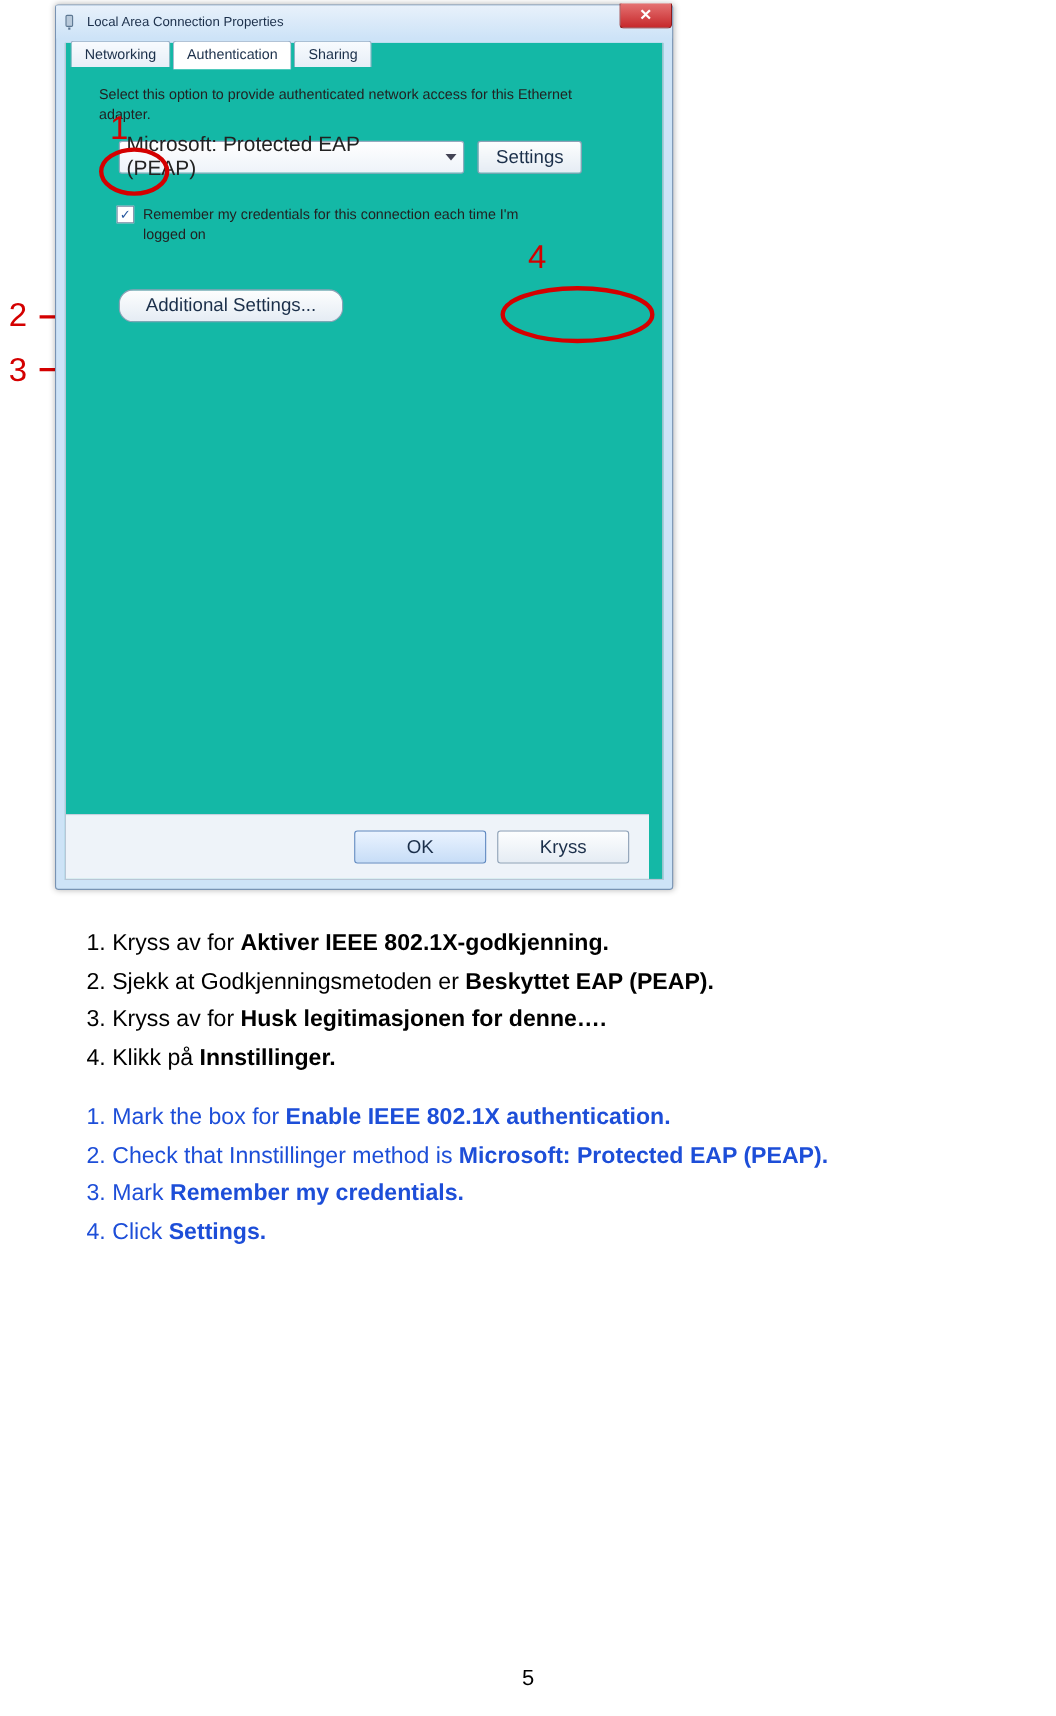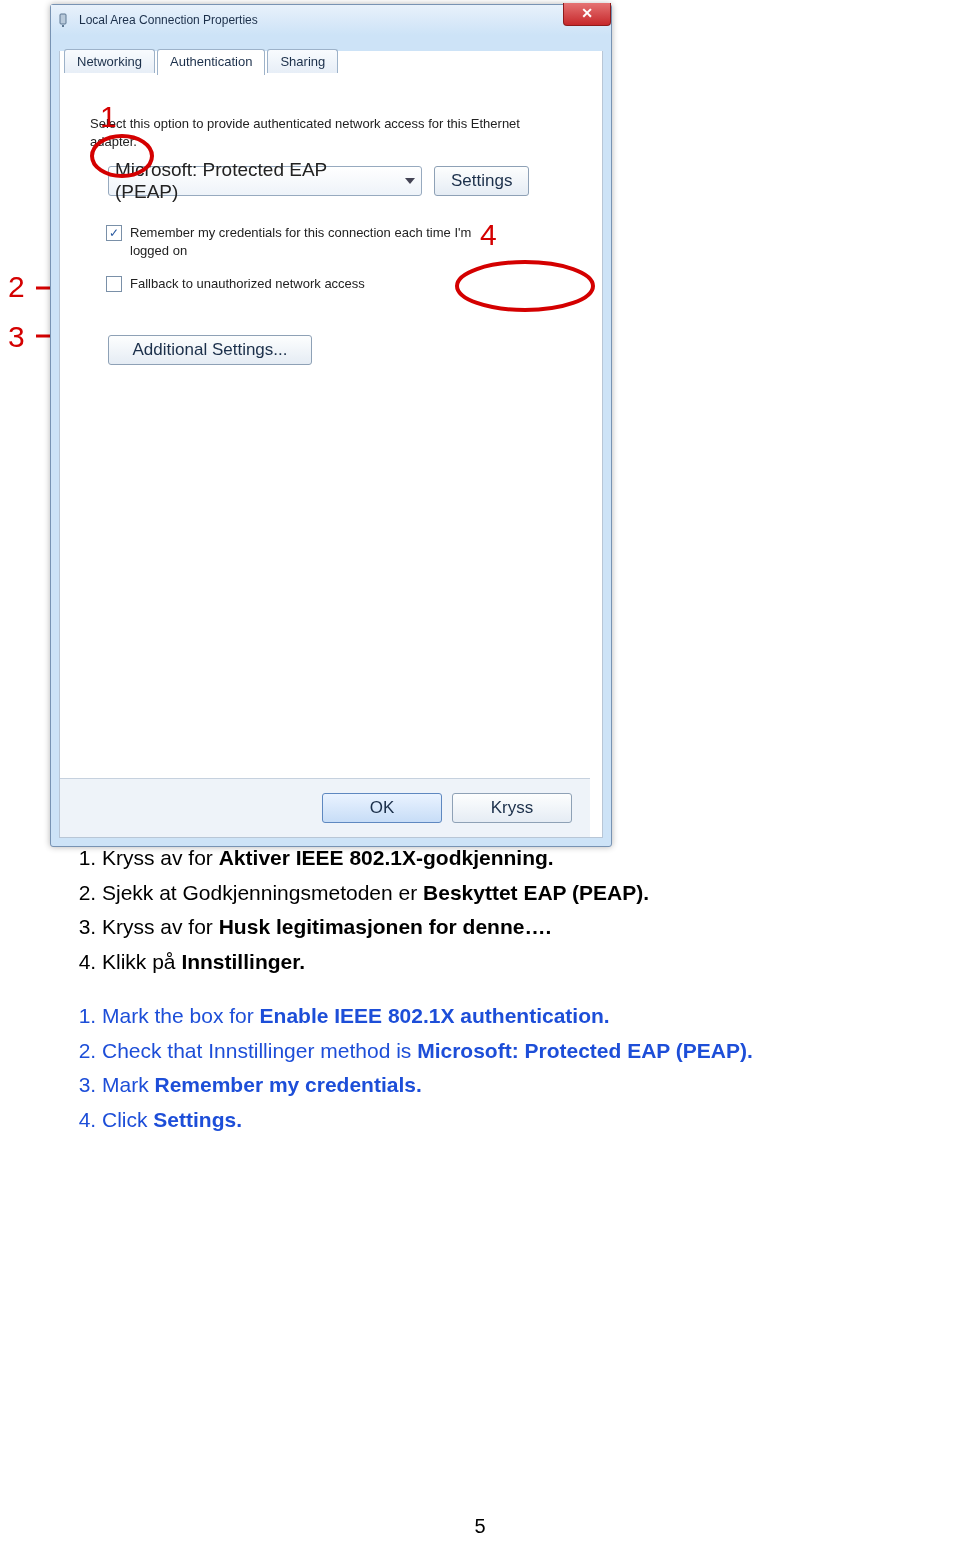--- a/index.html
+++ b/index.html
@@ -39,27 +39,26 @@
   .titlebar .title{font-size:12px;color:#1b2f4a;}
   .closebtn{
     position:absolute;right:0;top:-2px;
     width:46px;height:22px;
     background:linear-gradient(#e57373,#c6282b);
     border:1px solid #8e1b1b;border-top:none;
     border-radius:0 0 4px 4px;
     color:#fff;text-align:center;line-height:20px;font-size:14px;font-weight:bold;
   }
   .client{
-    margin:16px 8px 8px 8px;
-    background:#ffffff;
+    margin:4px 8px 8px 8px;
+    background:#14b8a6;
     border:1px solid #b8c6d6;
     border-top:none;
     min-height:760px;
     position:relative;
-    padding-top:26px;
   }
   .tabs{
     position:absolute;left:4px;top:-2px;display:flex;gap:2px;
   }
   .tab{
     border:1px solid #9db2c9;border-bottom:none;
     background:linear-gradient(#f8fbfe,#e7eef7);
     padding:4px 12px 4px 12px;font-size:13px;color:#1b2f4a;
     border-radius:3px 3px 0 0;
   }
@@ -86,21 +85,21 @@
     padding:0 6px;font-size:19px;border-radius:3px;gap:44px;
   }
   .caret{width:0;height:0;border-left:5px solid transparent;border-right:5px solid transparent;border-top:6px solid #445;}
   .btn{
     height:28px;border:1px solid #8ea1b6;background:linear-gradient(#fdfefe,#e5ecf4);
     border-radius:3px;padding:0 16px;font-size:17px;color:#1b2f4a;
     display:inline-flex;align-items:center;justify-content:center;
   }
   .btn.ok{background:linear-gradient(#eaf3ff,#c7ddf7);border-color:#5e88c0;}
   .additional{
-    margin:34px 0 0 24px;width:170px;
+    margin:34px 0 0 24px;width:170px;border-radius:13px;
   }
   .footer{
     position:absolute;left:0;right:12px;bottom:0;
     background:#eef3f9;border-top:1px solid #c6d1de;
     padding:14px 18px;display:flex;justify-content:flex-end;gap:10px;
   }
   .footer .btn{min-width:86px;}
   
   .anno{position:absolute;color:#d40000;font-family:Arial,sans-serif;}
   .num{font-size:30px;}
@@ -164,24 +163,20 @@
            <span class="caret"></span>
          </div>
          <div class="btn">Settings</div>
        </div>
 
        <div class="chk-row" style="margin-top:28px;">
          <span class="chk checked"></span>
          <span class="label">Remember my credentials for this connection each time I'm logged on</span>
        </div>
 
-       <div class="chk-row" style="margin-top:16px;">
-         <span class="chk"></span>
-         <span class="label">Fallback to unauthorized network access</span>
-       </div>
 
        <div class="btn additional">Additional Settings...</div>
     </div>
 
     <div class="footer">
        <div class="btn ok">OK</div>
        <div class="btn">Kryss</div>
     </div>
   </div>
 </div>

